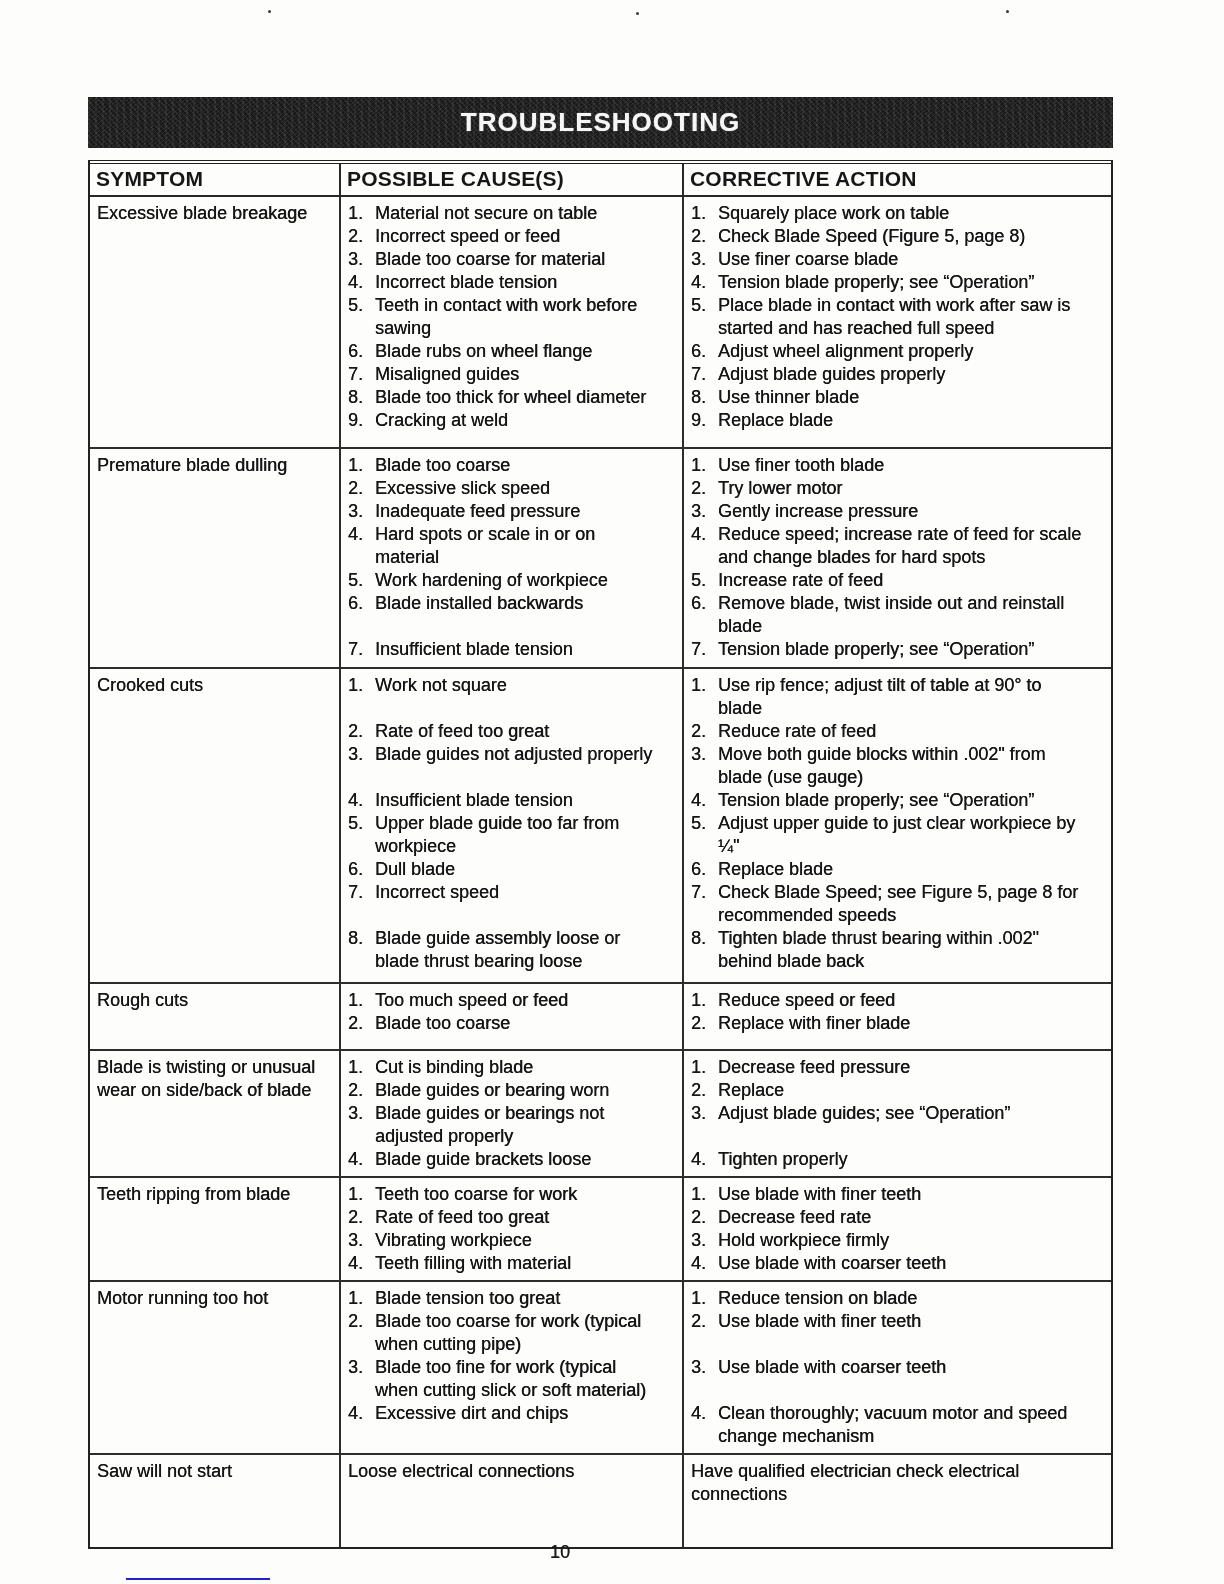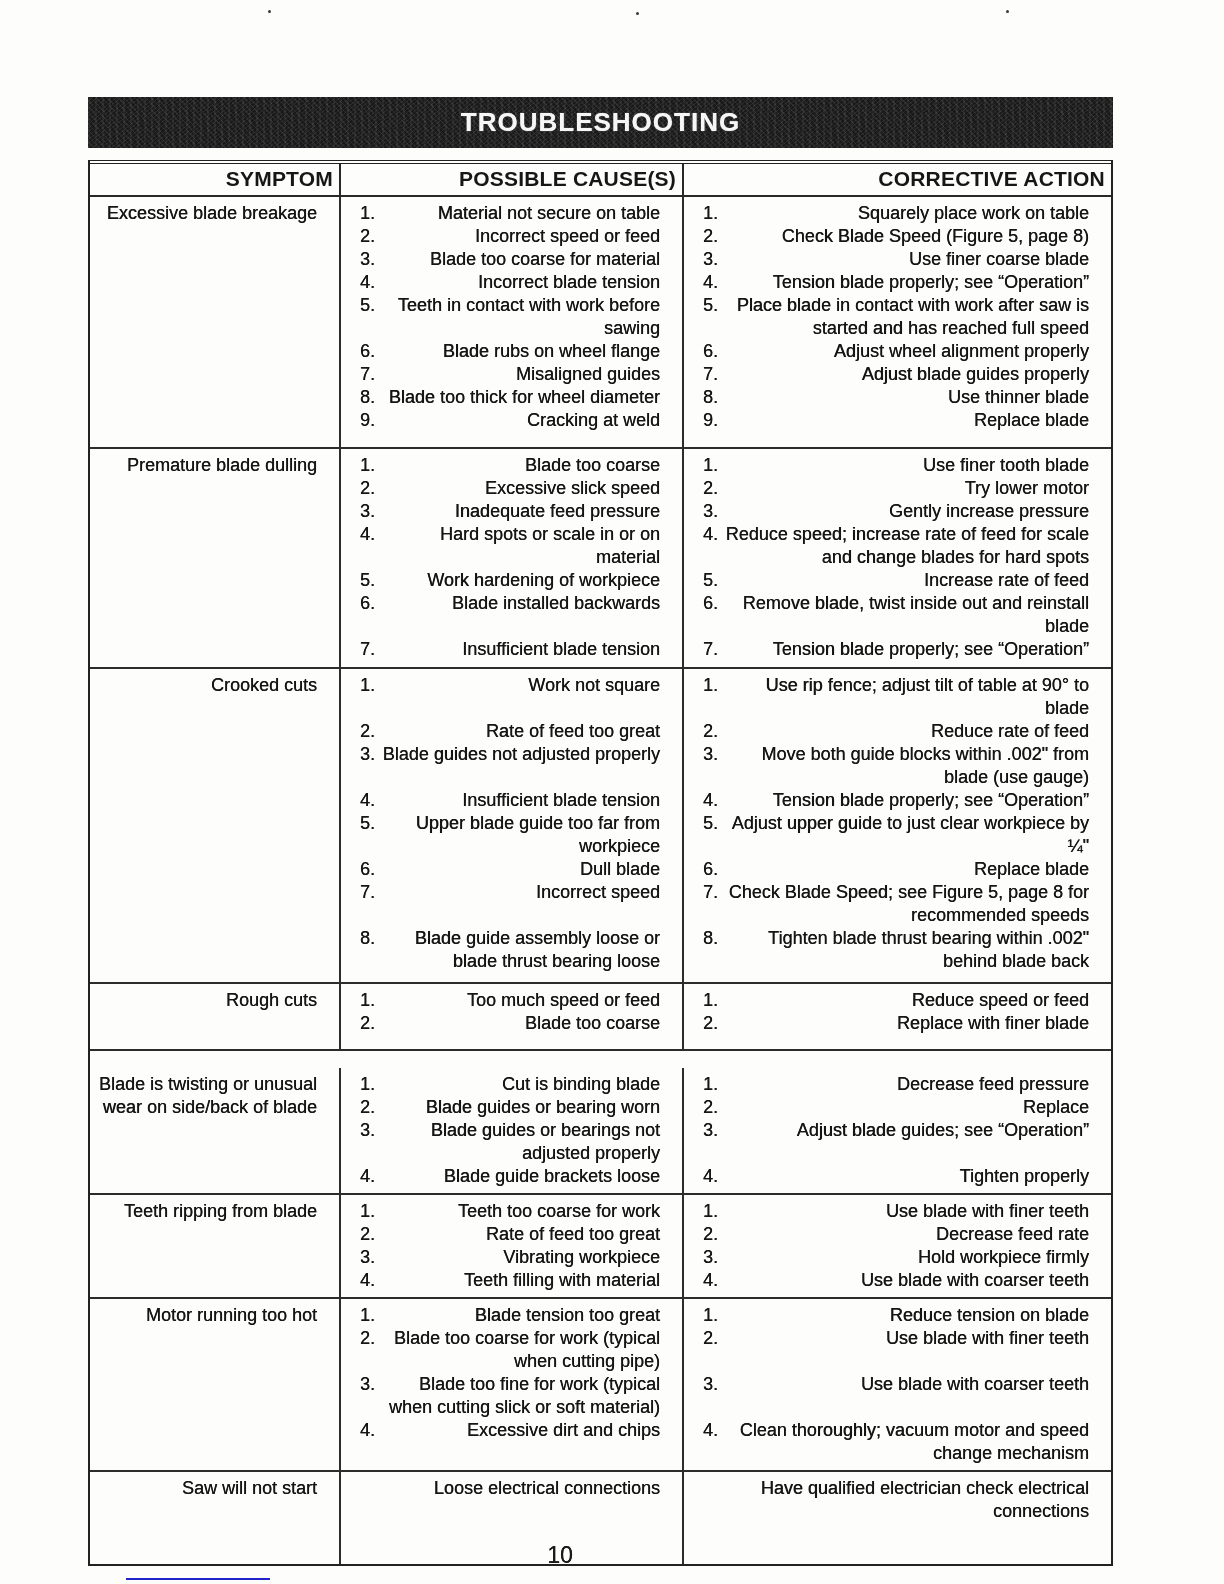--- a/index.html
+++ b/index.html
@@ -33,58 +33,57 @@
     color:#f6f6f6;font-size:26px;font-weight:bold;letter-spacing:1px;
     text-shadow:0 0 1px rgba(255,255,255,.7);
   }
 
   
   .ttable{
     position:absolute;left:88px;top:160px;width:1025px;
     border:2px solid #222;border-top:none;
     box-sizing:border-box;
     background:#fdfdfc;
-    text-align:right;
   }
   .thead{
     display:grid;grid-template-columns:251px 343px 427px;
     border-top:4px double #222;border-bottom:2px solid #282828;
     box-sizing:border-box;
   }
   .th{
     font-weight:bold;font-size:21px;padding:3px 6px 4px 6px;
     border-right:2px solid #282828;box-sizing:border-box;
     letter-spacing:.2px;
   }
   .th:last-child{border-right:none;}
   .trow{
     display:grid;grid-template-columns:251px 343px 427px;
     border-bottom:2px solid #2c2c2c;box-sizing:border-box;
   }
   .trow:last-child{border-bottom:none;}
   .trow-1{min-height:252px;} .trow-2{min-height:220px;} .trow-3{min-height:315px;}
-  .trow-4{min-height:67px;}  .trow-5{min-height:125px;margin-top:17px;} .trow-6{min-height:102px;}
+  .trow-4{min-height:67px;}  .trow-5{min-height:125px;} .trow-6{min-height:102px;}
   .trow-7{min-height:148px;} .trow-8{min-height:92px;}
   .cell{
     padding:5px 22px 5px 7px;border-right:2px solid #2c2c2c;box-sizing:border-box;
     font-size:18px;line-height:23px;
     text-shadow:.3px 0 0 currentColor; 
   }
   .cell:last-child{border-right:none;}
   .item{display:flex;}
   .item .num{flex:0 0 27px;}
   .item .txt{flex:1;}
   .item.no-num .txt{flex:1;}
   .spacer{height:23px;}
   .symptom-text{line-height:23px;}
 
   
   .page-number{
     position:absolute;left:0;top:1542px;width:1120px;text-align:center;
-    font-size:23px;color:#1a1a1a;text-shadow:.3px 0 0 currentColor;
+    font-size:18px;color:#1a1a1a;text-shadow:.3px 0 0 currentColor;
   }
   .blue-line{
     position:absolute;left:126px;top:1578px;width:144px;height:2px;background:#2222cc;
   }
 </style>
 </head>
 <body>
 
 <div class="speck s1"></div>
 <div class="speck s2"></div>

